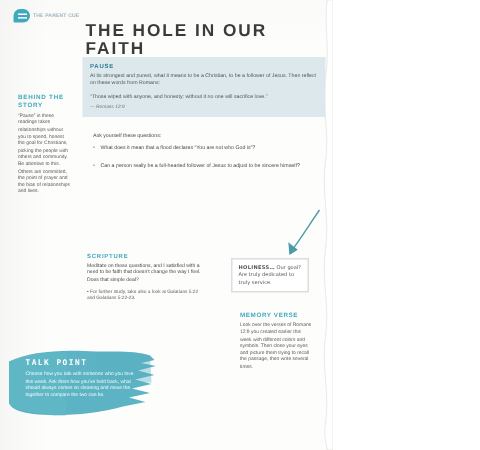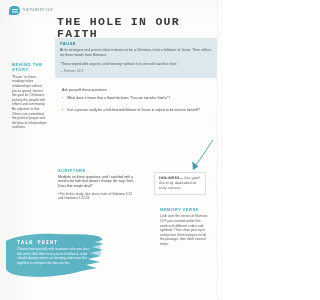--- a/index.html
+++ b/index.html
@@ -73,21 +73,21 @@
     letter-spacing: 0.1px;
     text-transform: uppercase;
   }
 
   
   .title {
     position: absolute;
     left: 57px;
     top: 16px;
     width: 150px;
-    font-family: Liberation Mono, monospace;
+    font-family: Liberation Sans, sans-serif;
     font-size: 11.5px;
     line-height: 11.5px;
     font-weight: bold;
     letter-spacing: 1.3px;
     color: #3b3b3b;
     text-transform: uppercase;
   }
 
   
   .pause-box {

